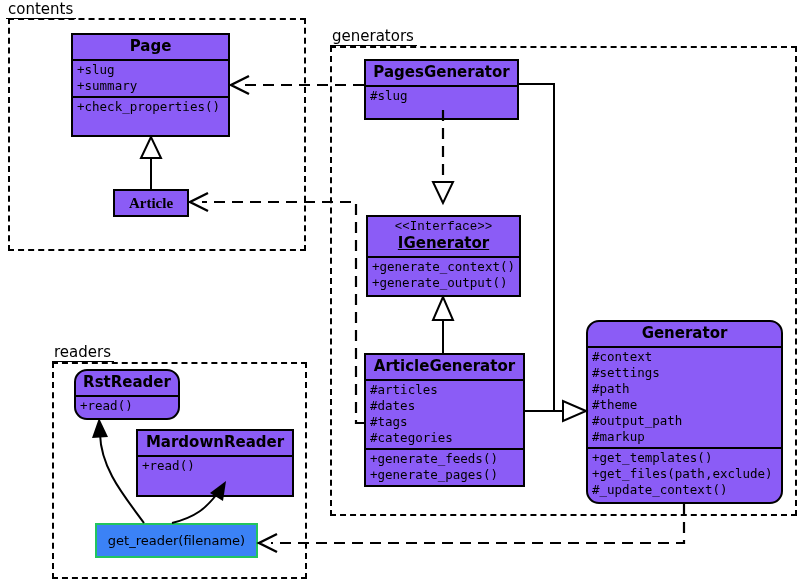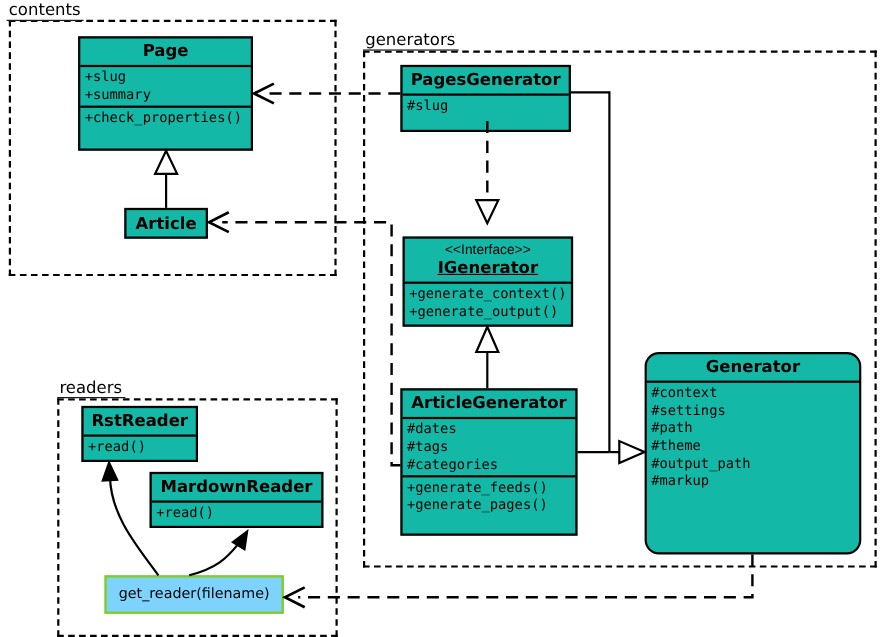--- a/index.html
+++ b/index.html
@@ -32,57 +32,57 @@
     padding: 0 3px 0 2px;
     border-bottom: 1px solid #000;
     white-space: nowrap;
     line-height: 17px;
   }
   
   .cls {
     position: absolute;
     box-sizing: border-box;
     border: 2px solid #000;
-    background: #14b8a6;
+    background: #8b5cf6;
     display: flex;
     flex-direction: column;
   }
   .cls-name {
     text-align: center;
     font-family: "DejaVu Sans", sans-serif;
     font-weight: bold;
     font-size: 15px;
     color: #000;
     padding: 3px 4px 4px 4px;
     line-height: 17px;
   }
   .cls-stereo {
     text-align: center;
-    font-family: Liberation Sans, sans-serif;
+    font-family: Liberation Mono, monospace;
     font-size: 12.5px;
     color: #000;
     padding: 3px 4px 0 4px;
     line-height: 15px;
   }
   .cls-compartment {
     border-top: 2px solid #000;
     padding: 1px 3px 2px 4px;
   }
   .cls-compartment div {
     font-family: "DejaVu Sans Mono", monospace;
     font-size: 12.5px;
     color: #000;
     line-height: 16px;
     white-space: nowrap;
   }
   .plain-box {
     position: absolute;
     box-sizing: border-box;
-    border: 2px solid #84cc16;
-    background: #7dd3fc;
+    border: 2px solid #22c55e;
+    background: #3b82f6;
     display: flex;
     align-items: center;
     justify-content: center;
     font-family: "DejaVu Sans", sans-serif;
     font-size: 13px;
     color: #000;
   }
   svg.overlay {
     position: absolute;
     left: 0;
@@ -140,21 +140,21 @@
     <div class="cls-compartment">
       <div>+slug</div>
       <div>+summary</div>
     </div>
     <div class="cls-compartment">
       <div>+check_properties()</div>
     </div>
   </div>
 
   <div class="cls" style="left:113px; top:189px; width:76px; height:28px; justify-content:center;">
-    <div class="cls-name" style="padding:1px 4px;">Article</div>
+    <div class="cls-name" style="padding:1px 4px;font-family:Liberation Serif, serif;">Article</div>
   </div>
 
   <div class="cls" style="left:364px; top:59px; width:155px; height:61px;">
     <div class="cls-name">PagesGenerator</div>
     <div class="cls-compartment">
       <div>#slug</div>
     </div>
   </div>
 
   <div class="cls" style="left:366px; top:215px; width:155px; height:82px;">
@@ -162,50 +162,56 @@
     <div class="cls-name" style="padding-top:0;text-decoration:underline;">IGenerator</div>
     <div class="cls-compartment">
       <div>+generate_context()</div>
       <div>+generate_output()</div>
     </div>
   </div>
 
   <div class="cls" style="left:364px; top:353px; width:161px; height:134px;">
     <div class="cls-name">ArticleGenerator</div>
     <div class="cls-compartment">
+      <div>#articles</div>
       <div>#dates</div>
       <div>#tags</div>
       <div>#categories</div>
     </div>
     <div class="cls-compartment">
       <div>+generate_feeds()</div>
       <div>+generate_pages()</div>
     </div>
   </div>
 
   <div class="cls" style="left:586px; top:320px; width:197px; height:184px;border-radius:13px;">
     <div class="cls-name">Generator</div>
     <div class="cls-compartment">
       <div>#context</div>
       <div>#settings</div>
       <div>#path</div>
       <div>#theme</div>
       <div>#output_path</div>
       <div>#markup</div>
     </div>
-  </div>
-
-  <div class="cls" style="left:74px; top:369px; width:106px; height:51px;">
+    <div class="cls-compartment">
+      <div>+get_templates()</div>
+      <div>+get_files(path,exclude)</div>
+      <div>#_update_context()</div>
+    </div>
+  </div>
+
+  <div class="cls" style="left:74px; top:369px; width:106px; height:51px;border-radius:13px;">
     <div class="cls-name">RstReader</div>
     <div class="cls-compartment">
       <div>+read()</div>
     </div>
   </div>
 
-  <div class="cls" style="left:136px; top:429px; width:158px; height:51px;">
+  <div class="cls" style="left:136px; top:429px; width:158px; height:68px;">
     <div class="cls-name">MardownReader</div>
     <div class="cls-compartment">
       <div>+read()</div>
     </div>
   </div>
 
   <div class="plain-box" style="left:95px; top:523px; width:163px; height:35px;">
     <span>get_reader(filename)</span>
   </div>
 

